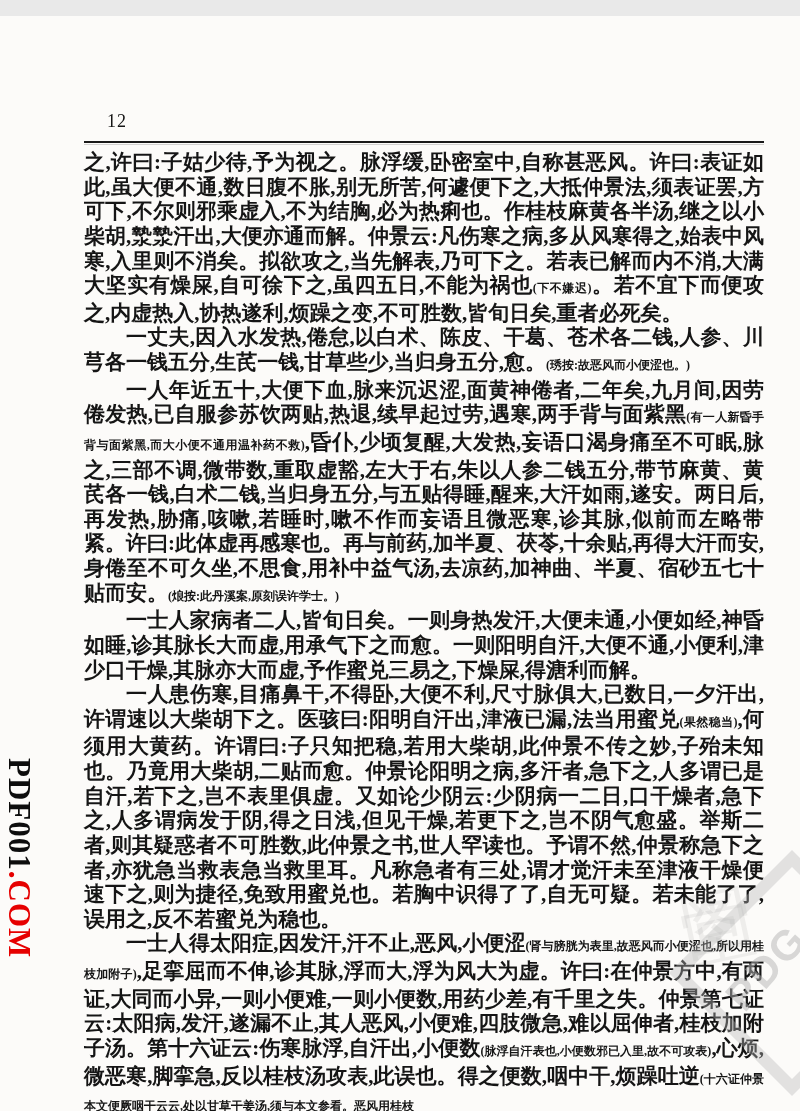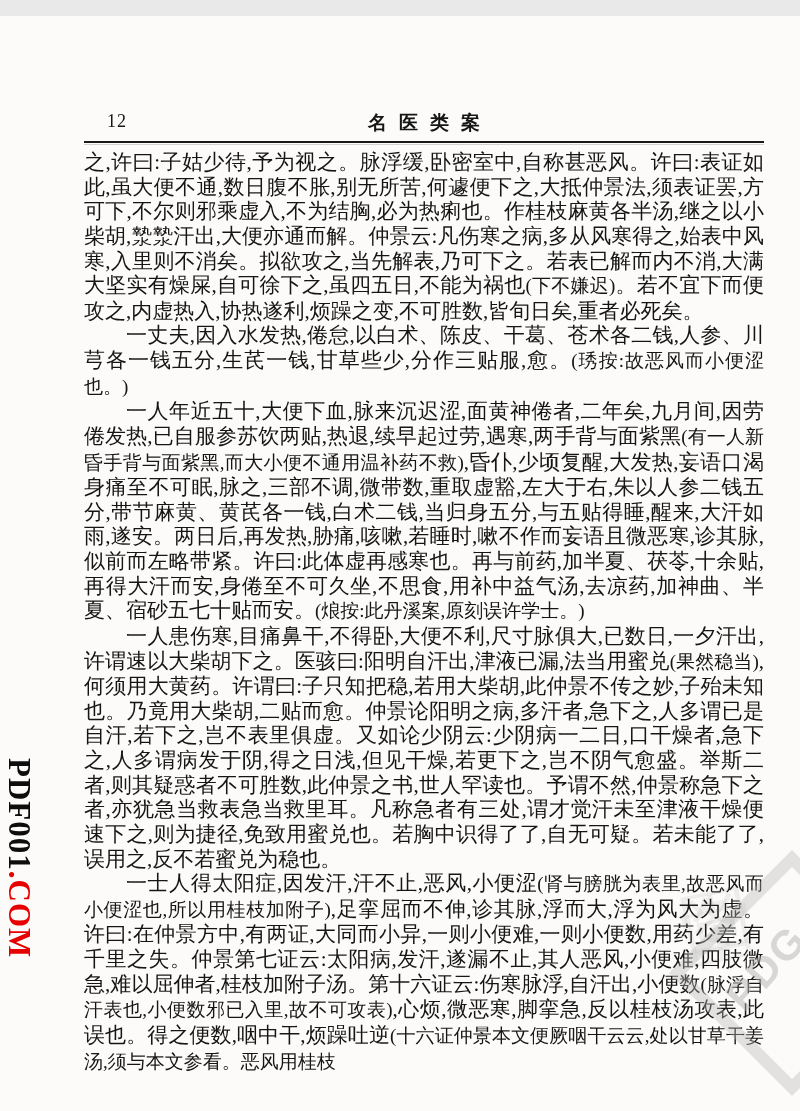--- a/index.html
+++ b/index.html
@@ -32,22 +32,22 @@
     background:rgba(25,25,25,0.18);
   }
   
   .body-text{
     position:absolute;left:84px;top:134px;width:680px;
     font-size:21px;line-height:24.62px;
     text-align:justify;text-justify:inter-character;
   }
   .body-text p{margin:0;}
   .body-text p.indent{text-indent:2em;}
-  .seg{font-size:21px;}
-  .seg.small{font-size:19px;font-weight:400;}
+  .seg{font-size:21px;font-weight:bold;}
+  .seg.small{font-size:12px;font-weight:700;}
   
   .wm-left{
     position:absolute;left:4px;top:742px;width:34px;height:200px;
     pointer-events:none;
   }
   .wm-left .rot{
     position:absolute;left:34px;top:0;
     transform:rotate(90deg);transform-origin:top left;
     white-space:nowrap;
     font-family:"Liberation Serif","DejaVu Serif",serif;
@@ -81,28 +81,28 @@
     background:linear-gradient(90deg,rgba(150,150,150,0) 0%,rgba(150,150,150,0.35) 30%,rgba(150,150,150,0.2) 70%,rgba(150,150,150,0) 100%);
   }
 </style>
 </head>
 <body>
 
 <div class="page">
 
   <div class="page-number">12</div>
 
-  <div class="book-title">名医类案</div>
 
   <div class="header-rule"></div>
 
   <div class="body-text">
       <p class=""><span class="seg">之,许曰:子姑少待,予为视之。脉浮缓,卧密室中,自称甚恶风。许曰:表证如此,虽大便不通,数日腹不胀,别无所苦,何遽便下之,大抵仲景法,须表证罢,方可下,不尔则邪乘虚入,不为结胸,必为热痢也。作桂枝麻黄各半汤,继之以小柴胡,漐漐汗出,大便亦通而解。仲景云:凡伤寒之病,多从风寒得之,始表中风寒,入里则不消矣。拟欲攻之,当先解表,乃可下之。若表已解而内不消,大满大坚实有燥屎,自可徐下之,虽四五日,不能为祸也</span><span class="seg small">(下不嫌迟)</span><span class="seg">。若不宜下而便攻之,内虚热入,协热遂利,烦躁之变,不可胜数,皆旬日矣,重者必死矣。</span></p>
-      <p class="indent"><span class="seg">一丈夫,因入水发热,倦怠,以白术、陈皮、干葛、苍术各二钱,人参、川芎各一钱五分,生芪一钱,甘草些少,分作三贴服,愈。</span><span class="seg small">(琇按:故恶风而小便涩也。)</span></p>
+      <p class="indent"><span class="seg">一丈夫,因入水发热,倦怠,以白术、陈皮、干葛、苍术各二钱,人参、川芎各一钱五分,生芪一钱,甘草些少,当归身五分,愈。</span><span class="seg small">(琇按:故恶风而小便涩也。)</span></p>
       <p class="indent"><span class="seg">一人年近五十,大便下血,脉来沉迟涩,面黄神倦者,二年矣,九月间,因劳倦发热,已自服参苏饮两贴,热退,续早起过劳,遇寒,两手背与面紫黑</span><span class="seg small">(有一人新昏手背与面紫黑,而大小便不通用温补药不救)</span><span class="seg">,昏仆,少顷复醒,大发热,妄语口渴身痛至不可眠,脉之,三部不调,微带数,重取虚豁,左大于右,朱以人参二钱五分,带节麻黄、黄芪各一钱,白术二钱,当归身五分,与五贴得睡,醒来,大汗如雨,遂安。两日后,再发热,胁痛,咳嗽,若睡时,嗽不作而妄语且微恶寒,诊其脉,似前而左略带紧。许曰:此体虚再感寒也。再与前药,加半夏、茯苓,十余贴,再得大汗而安,身倦至不可久坐,不思食,用补中益气汤,去凉药,加神曲、半夏、宿砂五七十贴而安。</span><span class="seg small">(烺按:此丹溪案,原刻误许学士。)</span></p>
+      <p class="indent"><span class="seg">一士人家病者二人,皆旬日矣。一则身热发汗,大便未通,小便如经,神昏如睡,诊其脉长大而虚,用承气下之而愈。一则阳明自汗,大便不通,小便利,津少口干燥,其脉亦大而虚,予作蜜兑三易之,下燥屎,得溏利而解。</span></p>
       <p class="indent"><span class="seg">一人患伤寒,目痛鼻干,不得卧,大便不利,尺寸脉俱大,已数日,一夕汗出,许谓速以大柴胡下之。医骇曰:阳明自汗出,津液已漏,法当用蜜兑</span><span class="seg small">(果然稳当)</span><span class="seg">,何须用大黄药。许谓曰:子只知把稳,若用大柴胡,此仲景不传之妙,子殆未知也。乃竟用大柴胡,二贴而愈。仲景论阳明之病,多汗者,急下之,人多谓已是自汗,若下之,岂不表里俱虚。又如论少阴云:少阴病一二日,口干燥者,急下之,人多谓病发于阴,得之日浅,但见干燥,若更下之,岂不阴气愈盛。举斯二者,则其疑惑者不可胜数,此仲景之书,世人罕读也。予谓不然,仲景称急下之者,亦犹急当救表急当救里耳。凡称急者有三处,谓才觉汗未至津液干燥便速下之,则为捷径,免致用蜜兑也。若胸中识得了了,自无可疑。若未能了了,误用之,反不若蜜兑为稳也。</span></p>
       <p class="indent"><span class="seg">一士人得太阳症,因发汗,汗不止,恶风,小便涩</span><span class="seg small">(肾与膀胱为表里,故恶风而小便涩也,所以用桂枝加附子)</span><span class="seg">,足挛屈而不伸,诊其脉,浮而大,浮为风大为虚。许曰:在仲景方中,有两证,大同而小异,一则小便难,一则小便数,用药少差,有千里之失。仲景第七证云:太阳病,发汗,遂漏不止,其人恶风,小便难,四肢微急,难以屈伸者,桂枝加附子汤。第十六证云:伤寒脉浮,自汗出,小便数</span><span class="seg small">(脉浮自汗表也,小便数邪已入里,故不可攻表)</span><span class="seg">,心烦,微恶寒,脚挛急,反以桂枝汤攻表,此误也。得之便数,咽中干,烦躁吐逆</span><span class="seg small">(十六证仲景本文便厥咽干云云,处以甘草干姜汤,须与本文参看。恶风用桂枝</span></p>
     </div>
 
   <div class="wm-left">
     <div class="rot">
       <span class="wm-black">PDF001</span><span class="wm-red">.COM</span>
     </div>
   </div>
 

